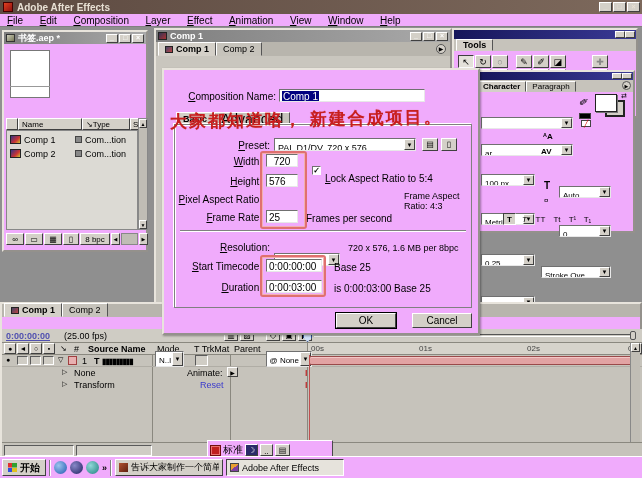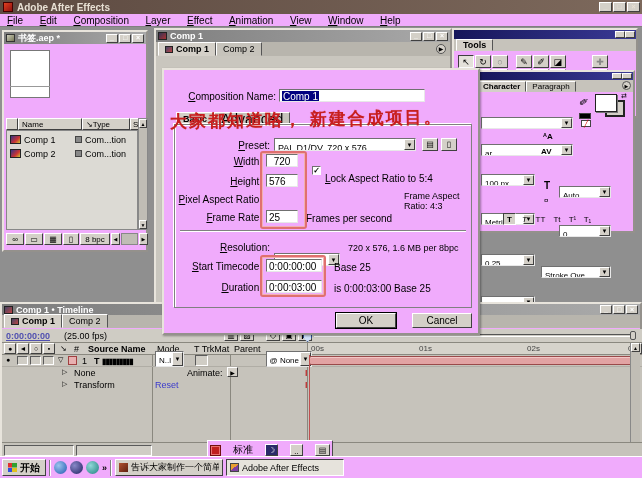--- a/index.html
+++ b/index.html
@@ -35,21 +35,21 @@
   .da{position:absolute;right:0;top:0;bottom:0;width:11px;background:#d4d0c8;
       border:1px solid;border-color:#fff #404040 #404040 #fff;font-size:6px;
       display:flex;align-items:center;justify-content:center;}
   .rlbl{text-align:right;white-space:nowrap;}
   .redbox{border:2px solid #e07070;border-radius:3px;box-shadow:0 0 0 1px #f2b0b0 inset;}
   .annot{color:#c81e1e;font-weight:bold;font-size:17px;letter-spacing:2px;white-space:nowrap;
          text-shadow:0 0 1px rgba(200,30,30,.4);}
   .tool{width:16px;height:13px;font-size:9px;}
   .tool.sel{border-color:#404040 #fff #fff #404040;background:#e4e1da;}
   .mini{font-size:8px;}
-  .link{color:#3a3acc;}
+  .link{color:#3a3acc;margin-left:45px;}
   .tc{color:#5050b0;text-decoration:underline;font-weight:bold;}
   .colsep{background:#8a887f;width:1px;}
   .check{width:9px;height:9px;background:#fff;border:1px solid;border-color:#707070 #fff #fff #707070;
          font-size:8px;line-height:8px;text-align:center;font-weight:bold;}
   .cti{width:9px;height:10px;background:#cfe0f8;border:1px solid #2b4a8c;
        clip-path:polygon(0 0,100% 0,100% 55%,50% 100%,0 55%);}
 </style>
 </head>
 <body>
 
@@ -254,29 +254,20 @@
       <span class="btn mini" style="width:30px;height:12px;">
           <span>8 bpc</span>
         </span>
       <span class="btn" style="width:9px;height:12px;font-size:5px;">◀</span>
       <span style="flex:1;height:12px;background:#c0bdb5;border:1px solid #888;"></span>
       <span class="btn" style="width:9px;height:12px;font-size:5px;">▶</span>
     </div>
   </div>
 
   <div class="abs chrome out2" style="left:0;top:302px;width:642px;height:156px;z-index:4;">
-    <div class="tb-gray" style="height:11px;">
-      <span style="width:9px;height:8px;background:linear-gradient(135deg,#446,#b44);border:1px solid #222;margin-right:3px;"></span>
-      <span>Comp 1 • Timeline</span>
-      <span style="margin-left:auto;display:flex;gap:1px;">
-        <span class="btn tbtn" style="width:12px;height:9px;">_</span>
-        <span class="btn tbtn" style="width:12px;height:9px;">□</span>
-        <span class="btn tbtn" style="width:12px;height:9px;">×</span>
-      </span>
-    </div>
     <div style="height:13px;background:#b8b5ad;display:flex;align-items:flex-end;padding:0 2px;">
       <span class="tab on">
         <span style="width:8px;height:7px;background:linear-gradient(135deg,#446,#b44);border:1px solid #222;display:inline-block;"></span>
         <span>Comp 1</span>
         </span>
       <span class="tab">
           <span>Comp 2</span>
         </span>
     </div>
 
@@ -427,21 +418,21 @@
     <div class="abs annot" style="left:6px;top:38px;transform:rotate(-1deg);">大家都知道咯， 新建合成项目。</div>
 
     <span class="btn abs" style="left:172px;top:243px;width:60px;height:15px;border-width:1px;outline:1px solid #000;">
         <span>OK</span>
       </span>
     <span class="btn abs" style="left:248px;top:243px;width:60px;height:15px;">
         <span>Cancel</span>
       </span>
   </div>
 
-  <div class="abs chrome out" style="left:207px;top:440px;width:126px;height:20px;z-index:11;display:flex;align-items:center;gap:12px;padding:0 2px;">
+  <div class="abs chrome out" style="left:207px;top:440px;width:126px;height:20px;z-index:11;display:flex;align-items:center;gap:2px;padding:0 2px;">
     <span style="width:11px;height:11px;background:#c02020;border:1px solid #701010;box-shadow:inset 0 0 0 1px #e87070;"></span>
     <span style="font-size:10px;">标准</span>
     <span class="btn" style="width:13px;height:12px;background:#2a2a6a;color:#fff;font-size:8px;">☽</span>
     <span class="btn" style="width:13px;height:12px;font-size:8px;">‥</span>
     <span class="btn" style="width:15px;height:12px;font-size:8px;">▤</span>
   </div>
 
   <div class="abs chrome" style="left:0;top:456px;width:642px;height:22px;border-top:1px solid #fff;z-index:12;display:flex;align-items:center;gap:3px;padding:0 2px;">
     <span class="btn" style="width:44px;height:17px;gap:3px;font-weight:bold;font-size:10px;">
       <span style="width:9px;height:9px;display:inline-block;background:

